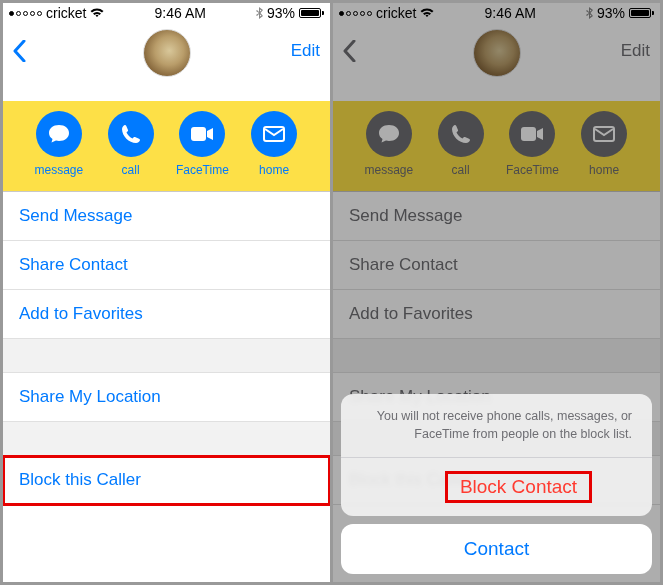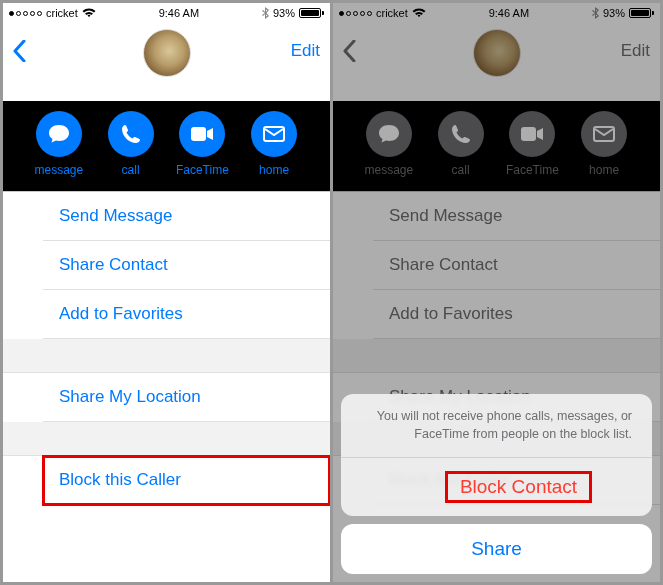--- a/index.html
+++ b/index.html
@@ -21,21 +21,21 @@
     position: relative;
     overflow: hidden;
   }
   
   .statusbar {
     height: 20px;
     display: flex;
     align-items: center;
     justify-content: space-between;
     padding: 7px 6px;
-    font-size: 11px;
+    font-size: 14px;
     font-weight: 500;
     color: #000;
   }
   .sb-left, .sb-right { display: flex; align-items: center; gap: 4px; }
   .sb-time { font-weight: 400; }
   .signal-dots { display: flex; gap: 2px; }
   .dot { width: 5px; height: 5px; border-radius: 50%; border: 1px solid #000; }
   .dot.fill { background: #000; }
   .battery { display:flex; align-items:center; gap:1px;}
   .batt-body { width:22px; height:10px; border:1px solid #000; border-radius:2px; position:relative;}
@@ -61,41 +61,40 @@
   }
   .contact-name {
     text-align:center; font-size:14px; color:#333; margin-top:4px; height:18px;
     filter: blur(2px);
   }
   
   .action-row {
     display:flex; justify-content:space-around;
     padding: 10px 20px 14px;
     border-bottom:1px solid #c8c8c8;
-    background:#000000;
+    background:#fde047;
   }
   .action {
     display:flex; flex-direction:column; align-items:center; gap:6px;
     width:70px;
   }
   .action-circle {
     width:46px; height:46px; border-radius:50%;
     background:#007aff;
     display:flex; align-items:center; justify-content:center;
     color:#fff;
   }
   .action-label { font-size:12px; color:#007aff;}
   
   .list { background:#fff; }
   .cell {
     padding: 14px 16px;
     border-bottom:1px solid #e0e0e0;
     font-size:17px;
     color:#007aff;
-    margin-left:40px;
   }
   .spacer { height:34px; background:#f2f2f2; border-bottom:1px solid #e0e0e0; border-top:none;}
   
   .hl {
     outline:3px solid #e60000;
     outline-offset:-2px;
   }
   
   .dim-overlay {
     position:absolute; inset:0;
@@ -331,16 +330,16 @@
   <div class="dim-overlay"></div>
 
   <div class="sheet-wrap">
     <div class="sheet-group">
       <div class="sheet-msg">You will not receive phone calls, messages, or FaceTime from people on the block list.</div>
       <div class="sheet-btn destructive">
         <span class="hl-inner hl">Block Contact</span>
       </div>
     </div>
     <div class="sheet-cancel">
-      <div class="sheet-btn cancel">Share</div>
+      <div class="sheet-btn cancel">Contact</div>
     </div>
   </div>
 </div>
 
 </body></html>

